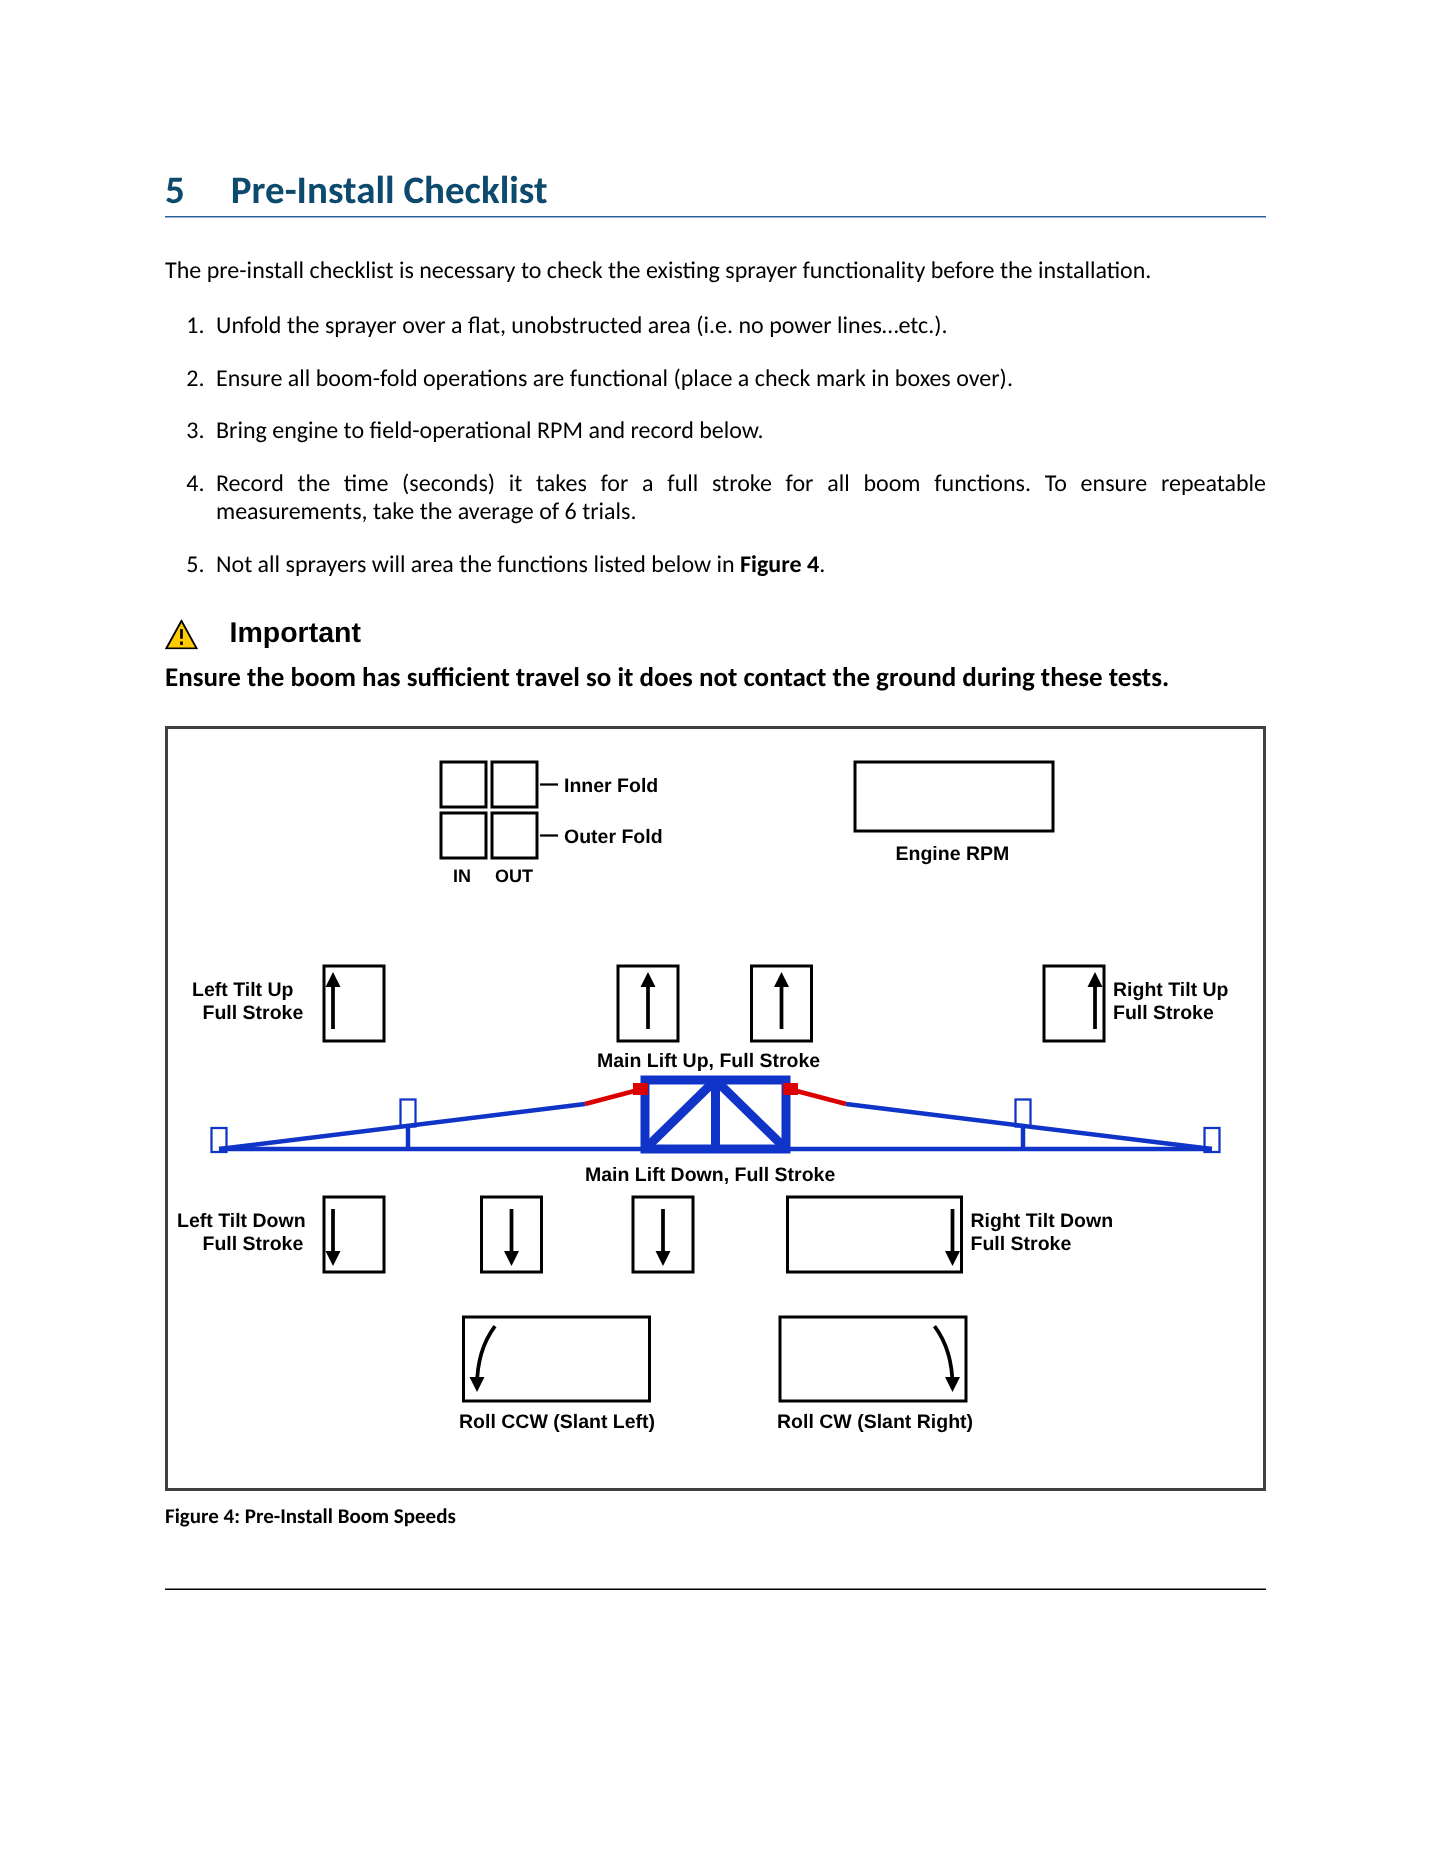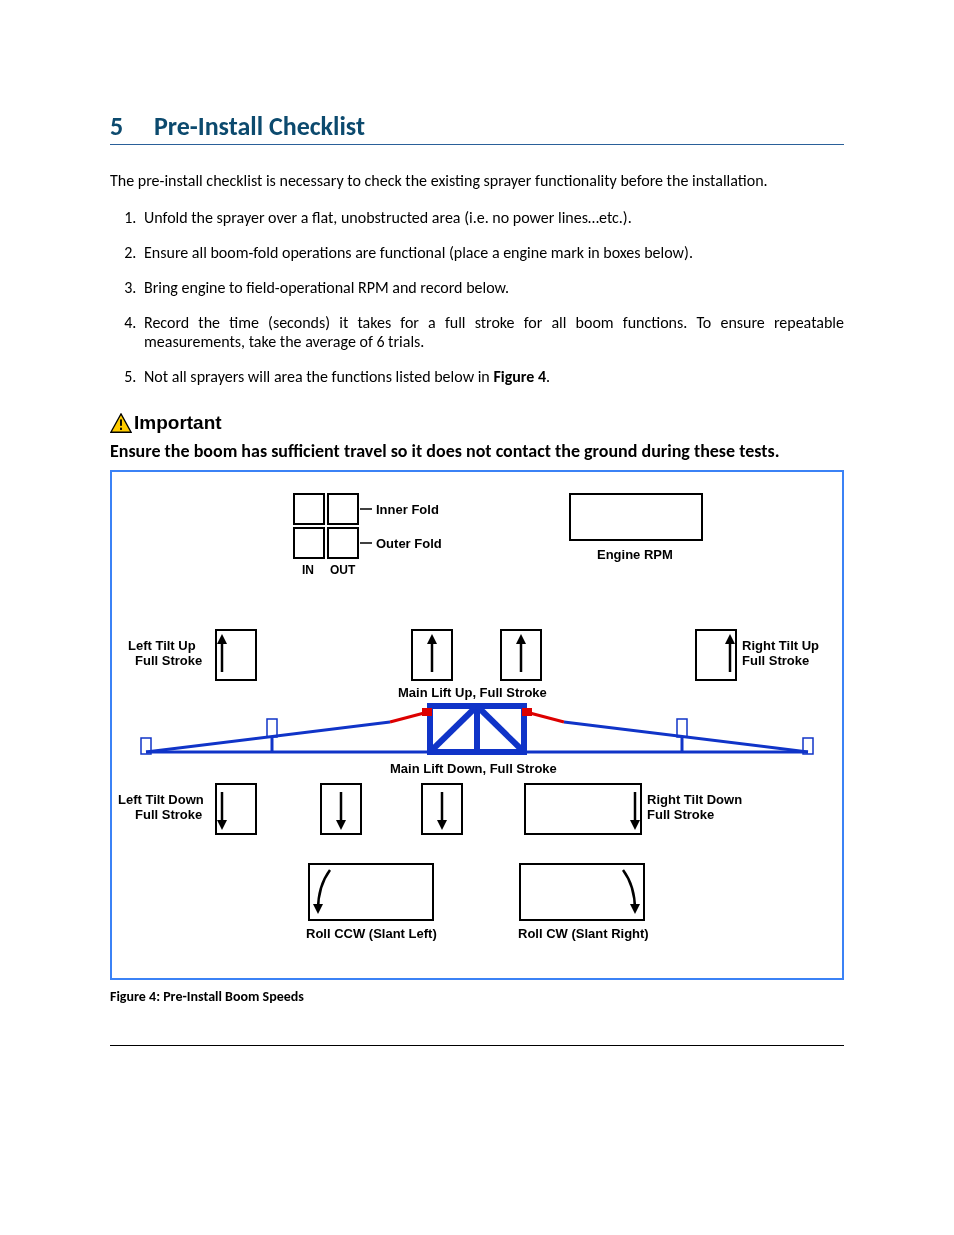--- a/index.html
+++ b/index.html
@@ -33,39 +33,39 @@
     margin: 0 0 20px 0;
   }
   ol.checklist li {
     font-family: "Gill Sans", "Gill Sans MT", Calibri, sans-serif;
     font-size: 16px;
     text-align: justify;
     margin-bottom: 16px;
     padding-left: 4px;
   }
   .important-block { margin-top: 26px; margin-bottom: 6px; }
-  .important-row { display:flex; align-items:center; gap:2px;text-align:center; }
+  .important-row { display:flex; align-items:center; gap:21px;text-align:center; }
   .important-title {
     font-family: Arial, sans-serif;
     font-weight: bold;
     font-size: 19px;
   }
   .warning-icon {
     width: 22px; height: 20px; display:inline-block;
   }
   .important-text {
     font-family: "Gill Sans", "Gill Sans MT", Calibri, sans-serif;
     font-size: 18px;
     font-weight: bold;
     text-align: justify;
     margin-top: 6px;
   }
   .figure-frame {
-    border: 2px solid #3b82f6;
-    margin-top: 8px;
+    border: 2px solid #404040;
+    margin-top: 22px;
     position: relative;
     height: 506px;
   }
   .figure-frame svg { display:block; }
   .caption {
     text-align: left;
     font-family: "Gill Sans", "Gill Sans MT", Calibri, sans-serif;
     font-weight: bold;
     font-size: 14px;
     margin-top: 8px;
@@ -86,21 +86,21 @@
 <div class="page">
   <h1 class="section-heading">
     <span class="section-num">5</span>
     <span>Pre-Install Checklist</span>
   </h1>
 
   <p class="intro">The pre-install checklist is necessary to check the existing sprayer functionality before the installation.</p>
 
   <ol class="checklist">
     <li>Unfold the sprayer over a flat, unobstructed area (i.e. no power lines…etc.).</li>
-    <li>Ensure all boom-fold operations are functional (place a engine mark in boxes below).</li>
+    <li>Ensure all boom-fold operations are functional (place a check mark in boxes over).</li>
     <li>Bring engine to field-operational RPM and record below.</li>
     <li>Record the time (seconds) it takes for a full stroke for all boom functions.  To ensure repeatable measurements, take the average of 6 trials.</li>
     <li>
       <span>Not all sprayers will area the functions listed below in </span><b>Figure 4</b><span>.</span>
     </li>
   </ol>
 
   <div class="important-block">
     <div class="important-row">
       <span class="warning-icon">

